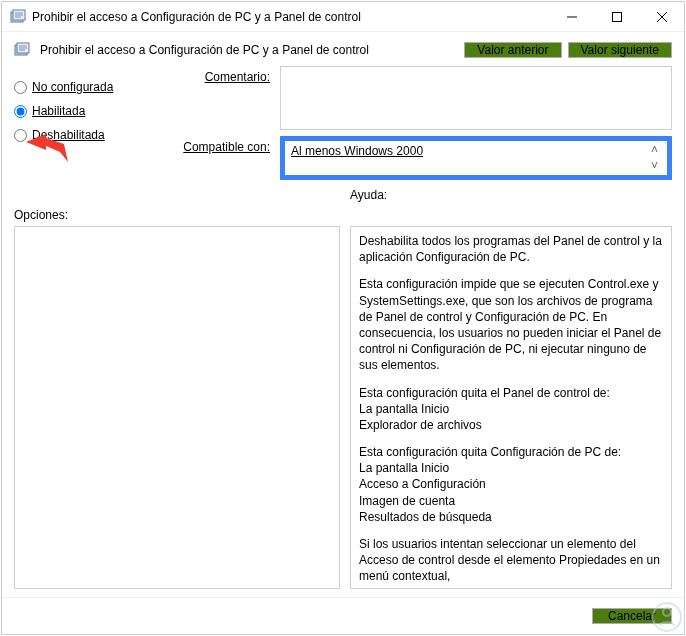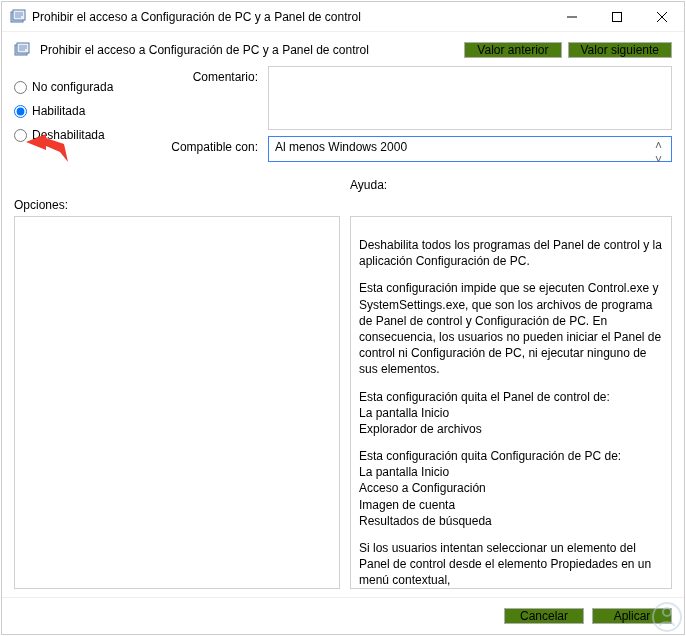--- a/index.html
+++ b/index.html
@@ -10,36 +10,36 @@
 .titlebar .title { flex: 1; }
 .winbtns { display: flex; }
 .winbtn { width: 45px; height: 29px; display: flex; align-items: center; justify-content: center; }
 .header { display: flex; align-items: center; padding: 10px 12px 8px 12px; gap: 10px; }
 .header .icon { width: 16px; height: 16px; }
 .header .title { flex: 1; }
 .navbtns { display: flex; gap: 6px; }
 .btn { background: #4d7c0f; border: 1px solid #adadad; padding: 0 12px; min-width: 80px; text-align: center; cursor: default; }
 .btn.primary { border-color: #0078d7; box-shadow: inset 0 0 0 1px #0078d7; }
 .content { flex: 1; display: flex; flex-direction: column; padding: 0 12px 8px 12px; overflow: hidden; }
-.toprow { display: flex; gap: 12px; margin-bottom: 8px; }
+.toprow { display: flex; gap: 24px; margin-bottom: 0; text-decoration: underline; }
 .radios { width: 140px; padding-top: 4px; }
 .radio { display: flex; align-items: center; gap: 5px; margin: 10px 0; position: relative; }
 .radio input { width: 13px; height: 13px; margin: 0; }
 .fields { flex: 1; display: flex; flex-direction: column; gap: 6px; }
 .fieldrow { display: flex; gap: 10px; }
 .fieldrow label { width: 92px; padding-top: 4px; text-align: right; }
 .textarea { flex: 1; border: 1px solid #d0d0d0; height: 64px; resize: none; padding: 3px; font: inherit; overflow-y: scroll; }
-.compat { flex: 1; border: 1px solid #3b82f6; height: 26px; padding: 3px 18px 3px 6px; position: relative; }
+.compat { flex: 1; border: 5px solid #3b82f6; height: 44px; padding: 3px 18px 3px 6px; position: relative; }
 .spin { position: absolute; right: 2px; top: 2px; bottom: 2px; width: 14px; display: flex; flex-direction: column; justify-content: space-between; color: #666; font-size: 9px; }
 .midlabels { display: flex; margin: 8px 0 4px 0; }
 .midlabels .l1 { width: 336px; margin-top: 20px; }
 .panes { flex: 1; display: flex; gap: 10px; overflow: hidden; }
 .pane { border: 1px solid #d0d0d0; flex: 1; overflow: hidden; }
 .pane.options { width: 326px; flex: 0 0 326px; }
-.help { padding: 20px 4px 6px 8px; overflow-y: scroll; line-height: 1.35; }
+.help { padding: 6px 4px 6px 8px; overflow-y: scroll; line-height: 1.35; }
 .help p { margin: 0 0 11px 0; }
 .footer { display: flex; justify-content: flex-end; gap: 8px; padding: 10px 12px; border-top: 1px solid #eee; }
 .arrow { position: absolute; left: 12px; top: 6px; pointer-events: none; }
 .watermark { position: absolute; right: 2px; bottom: 2px; opacity: 0.5; }
 </style>
 </head>
 <body>
 
 <div class="window">
   <div class="titlebar">
@@ -137,28 +137,27 @@
           <span>La pantalla Inicio</span><br>
           <span>Explorador de archivos</span>
         </p>
         <p>
           <span>Esta configuración quita Configuración de PC de:</span><br>
           <span>La pantalla Inicio</span><br>
           <span>Acceso a Configuración</span><br>
           <span>Imagen de cuenta</span><br>
           <span>Resultados de búsqueda</span>
         </p>
-        <p>Si los usuarios intentan seleccionar un elemento del Panel de control desde el elemento Propiedades en un menú contextual,</p>
+        <p>Si los usuarios intentan seleccionar un elemento del Acceso de control desde el elemento Propiedades en un menú contextual,</p>
       </div>
     </div>
   </div>
 
   <div class="footer">
     <div class="btn">Cancelar</div>
-    <div class="btn">Aplicar</div>
   </div>
 </div>
 
 <svg class="watermark" width="34" height="34">
     <circle cx="17" cy="17" r="14" fill="none" stroke="#b8cde0" stroke-width="2"></circle>
     <circle cx="17" cy="12" r="4" fill="none" stroke="#b8cde0" stroke-width="2"></circle>
     <path d="M10 26c0-5 14-5 14 0" fill="none" stroke="#b8cde0" stroke-width="2"></path>
   </svg>
 
 </body></html>

